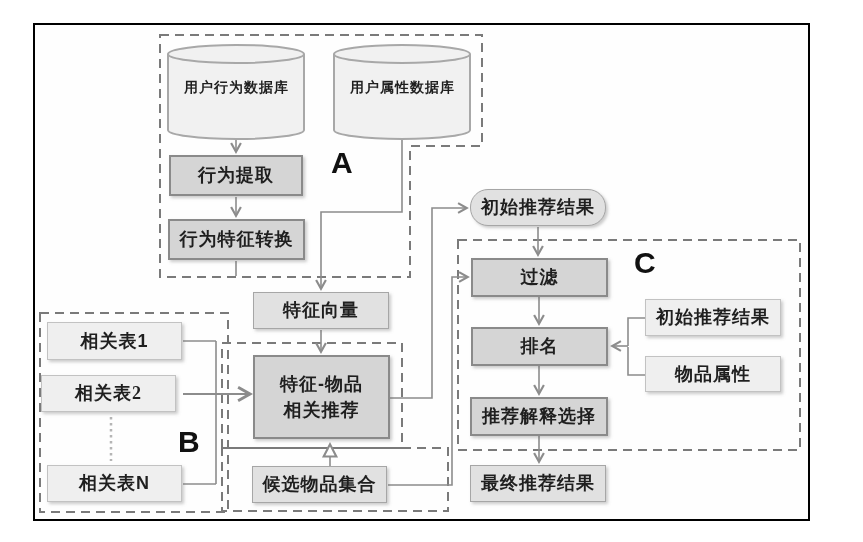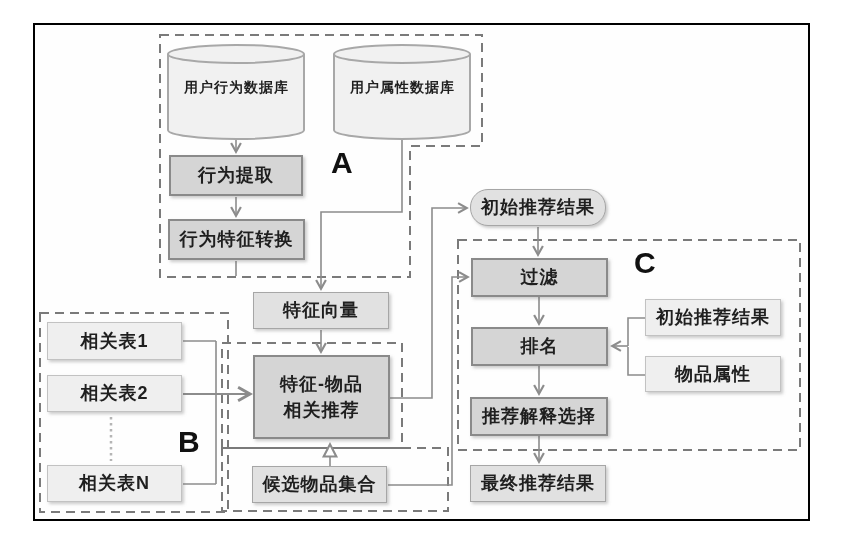--- a/index.html
+++ b/index.html
@@ -77,21 +77,21 @@
   </svg>
 
   <div class="dblabel" style="left:171px;top:77px;width:131px;height:22px;">用户行为数据库</div>
   <div class="dblabel" style="left:337px;top:77px;width:131px;height:22px;">用户属性数据库</div>
 
   <div class="node process" style="left:169px;top:155px;width:130px;height:37px;">行为提取</div>
   <div class="node process" style="left:168px;top:219px;width:133px;height:37px;">行为特征转换</div>
   <div class="node data" style="left:253px;top:292px;width:134px;height:35px;text-align:center;">特征向量</div>
 
   <div class="node light" style="left:47px;top:322px;width:133px;height:36px;">相关表1</div>
-  <div class="node light" style="left:47px;top:375px;width:133px;height:35px;">相关表2</div>
+  <div class="node light" style="left:41px;top:375px;width:133px;height:35px;font-family:Liberation Serif, serif;">相关表2</div>
   <div class="node light" style="left:47px;top:465px;width:133px;height:35px;">相关表N</div>
 
   <div class="node process" style="left:253px;top:355px;width:133px;height:80px;">特征-物品
 相关推荐</div>
   <div class="node data" style="left:252px;top:466px;width:133px;height:35px;">候选物品集合</div>
 
   <div class="node data" style="left:470px;top:189px;width:134px;height:35px;border-radius:18px;">初始推荐结果</div>
   <div class="node process" style="left:471px;top:258px;width:133px;height:35px;">过滤</div>
   <div class="node process" style="left:471px;top:327px;width:133px;height:35px;">排名</div>
   <div class="node process" style="left:470px;top:397px;width:134px;height:35px;">推荐解释选择</div>

